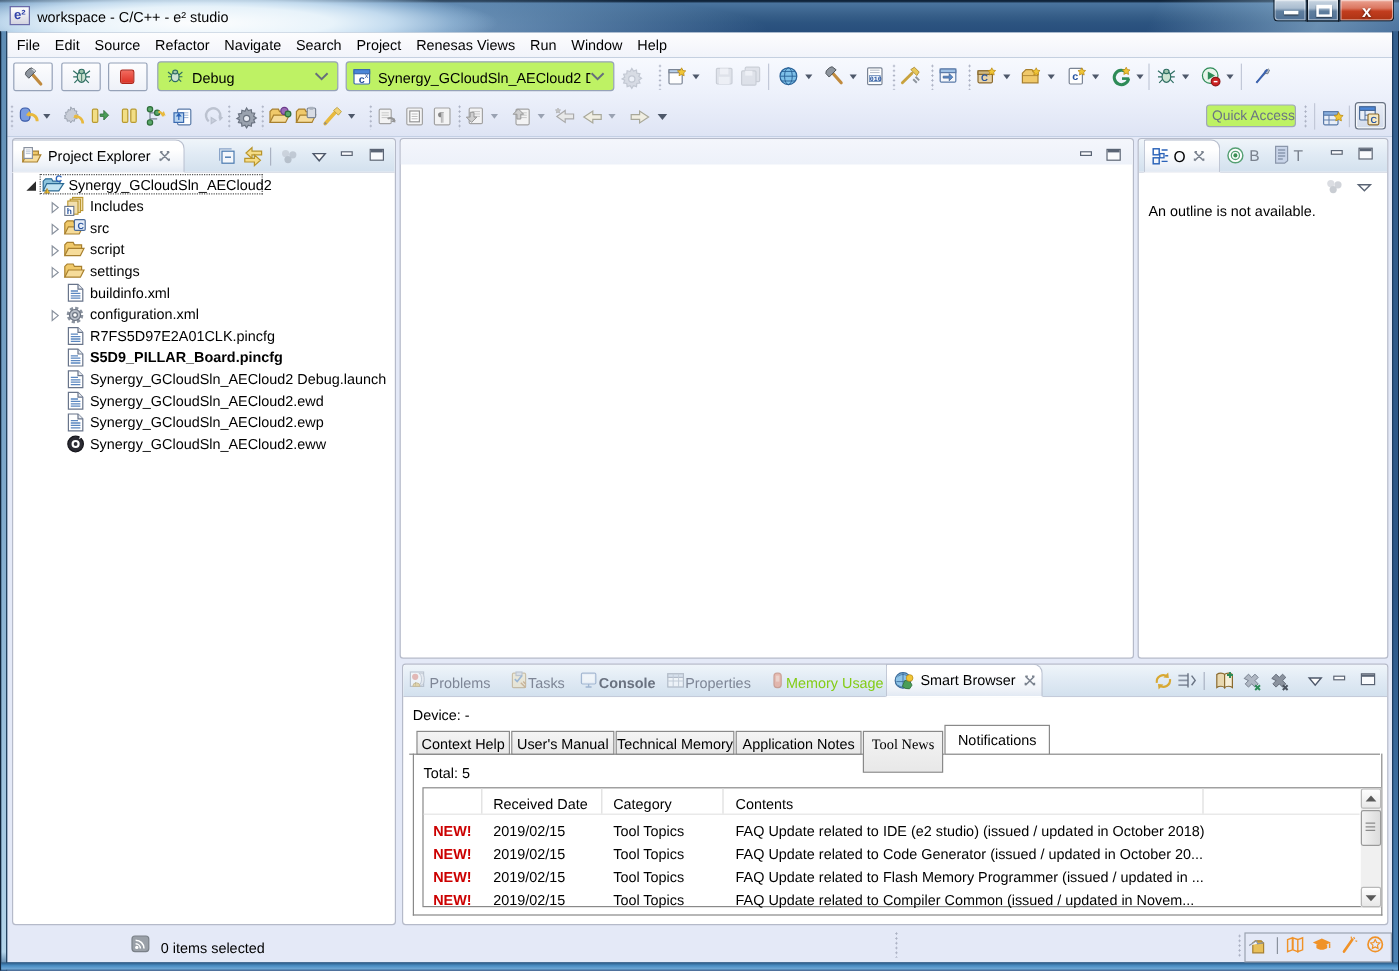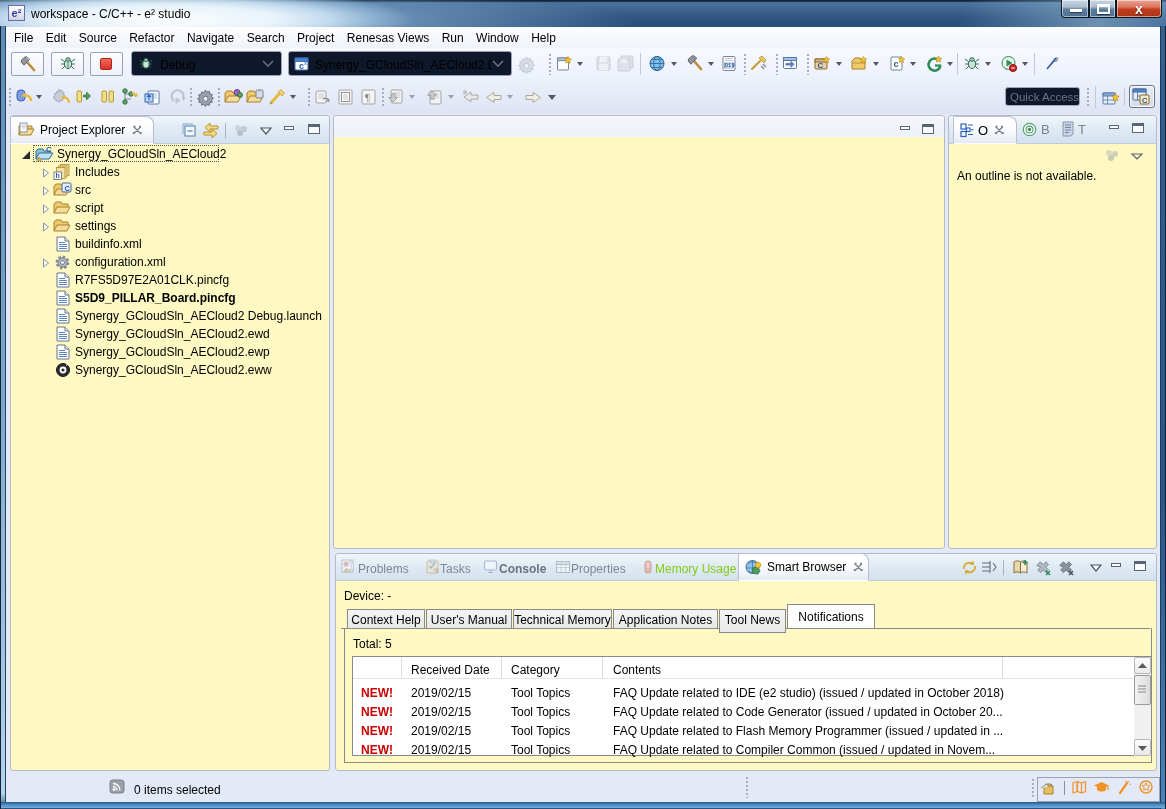--- a/index.html
+++ b/index.html
@@ -30,29 +30,29 @@
 #btn-max b { position:absolute; left:7px; top:4px; width:13px; height:10px; border:2px solid #fff; box-shadow:0 1px 1px rgba(0,0,0,.5); }
 #btn-max b:after { content:""; position:absolute; left:-1px; top:-1px; width:11px; height:2px; background:#fff; }
 #btn-close b { position:absolute; left:0; right:0; top:1px; text-align:center; color:#fff; font-size:14px; font-weight:bold; text-shadow:0 1px 2px rgba(0,0,0,.6); font-family:"Liberation Sans"; }
 
 #menubar { left:6px; top:27px; width:1154px; height:21px; background:linear-gradient(180deg,#fdfdfe,#f1f3fa); display:flex; align-items:center; }
 #menubar span { display:inline-block; padding:0 6.2px; }
 #menubar span:first-child { padding-left:8px; }
 
 #toolbar { left:6px; top:48px; width:1154px; height:66px; background:linear-gradient(180deg,#f7f9fe 0%,#edf1fb 45%,#dee4f4 100%); }
 .tbtn { position:absolute; border:1px solid #96a2b8; border-radius:2px; background:linear-gradient(180deg,#fdfdfe,#eef1f8); }
-.combo { position:absolute; border:1px solid #96a2b8; border-radius:3px; background:#0f172a; font-size:12px; white-space:nowrap; overflow:hidden; }
+.combo { position:absolute; border:1px solid #96a2b8; border-radius:3px; background:#bef264; font-size:12px; white-space:nowrap; overflow:hidden; }
 .sep { position:absolute; width:1px; background:#c2c8d8; }
 .sepd { position:absolute; width:2px; background-image:radial-gradient(circle, #a8aec0 35%, transparent 40%); background-size:2px 4px; }
 .dd { position:absolute; width:0; height:0; border-left:3.5px solid transparent; border-right:3.5px solid transparent; border-top:4px solid #4e586a; }
 .gdd { position:absolute; width:0; height:0; border-left:3.5px solid transparent; border-right:3.5px solid transparent; border-top:4px solid #9aa2b2; }
 
 #client { left:6px; top:114px; width:1154px; height:688px; background:#e4e9f7; }
 
-.panel { position:absolute; background:#fef9c3; border:1px solid #b5bac9; border-radius:3px;text-decoration:underline; }
+.panel { position:absolute; background:#ffffff; border:1px solid #b5bac9; border-radius:3px;text-decoration:underline; }
 .phead { position:absolute; left:0; top:0; right:0; height:27px; background:linear-gradient(180deg,#eff5fa 0%,#e0eaf4 50%,#d3e1ee 100%); border-radius:3px 3px 0 0; }
 .ptab { position:absolute; top:0px; height:27px; background:linear-gradient(180deg,#ffffff 30%,#eef2f8 80%,#e2e9f3 100%); border:1px solid #b9bfce; border-top:none; border-radius:0 0 0 0; display:flex; align-items:center; font-size:12px; border-bottom-color:#fff; }
 .ptab.rnd { border-radius:2px 8px 0 0; border-top:1px solid #b9bfce; }
 
 .wtab { position:absolute; border:1px solid #898989; background:linear-gradient(180deg,#f4f4f4,#e8e8e8); font-size:12px; text-align:center; }
 
 .minico, .maxico { position:absolute; width:13px; height:11px; }
 .minico i { position:absolute; left:1px; top:1px; width:10px; height:4px; border:1px solid #5a6474; background:#fafbfd; }
 .maxico i { position:absolute; left:0px; top:0px; width:12px; height:10px; border:1px solid #5a6474; background:#fafbfd; }
 .maxico i:after { content:""; position:absolute; left:0; top:0; width:10px; height:2px; background:#5a6474; }
@@ -644,21 +644,21 @@
     <i></i>
   </div>
 
 <div class="abs" style="left:344px; top:589px;">Device: -</div>
 <div class="abs" style="left:341px; top:628px; width:809px; height:1px; background:#898989;"></div>
 <div class="abs" style="left:344px; top:628px; width:808px; height:135px; border:1px solid #898989; border-top:none;"></div>
 <div class="wtab" style="left:347px; top:609px; width:78px; height:20px; line-height:21px;">Context Help</div>
 <div class="wtab" style="left:426px; top:609px; width:86px; height:20px; line-height:21px;">User's Manual</div>
 <div class="wtab" style="left:513px; top:609px; width:99px; height:20px; line-height:21px;">Technical Memory</div>
 <div class="wtab" style="left:613px; top:609px; width:105px; height:20px; line-height:21px;">Application Notes</div>
-<div class="wtab" style="left:719px; top:609px; width:67px; height:24px; line-height:21px;">Tool News</div>
+<div class="wtab" style="left:719px; top:609px; width:67px; height:35px; line-height:21px;font-family:Liberation Serif, serif;">Tool News</div>
 <div class="wtab" style="left:787px; top:604px; width:88px; height:25px; line-height:24px; background:#fff; z-index:3;">Notifications</div>
 <div class="abs" style="left:353px; top:637px;">Total: 5</div>
 
 <div class="abs" style="left:352px; top:656px; width:799px; height:100px; border:1px solid #898989; background:#fff;"></div>
 <div class="abs" style="left:353px; top:678px; width:780px; height:1px; background:#e4e4e4;"></div>
 <div class="abs" style="left:401px; top:657px; width:1px; height:21px; background:#dcdcdc;"></div>
 <div class="abs" style="left:501px; top:657px; width:1px; height:21px; background:#dcdcdc;"></div>
 <div class="abs" style="left:602px; top:657px; width:1px; height:21px; background:#dcdcdc;"></div>
 <div class="abs" style="left:1002px; top:657px; width:1px; height:21px; background:#dcdcdc;"></div>
 <div class="abs" style="left:411px; top:663px;">Received Date</div>

